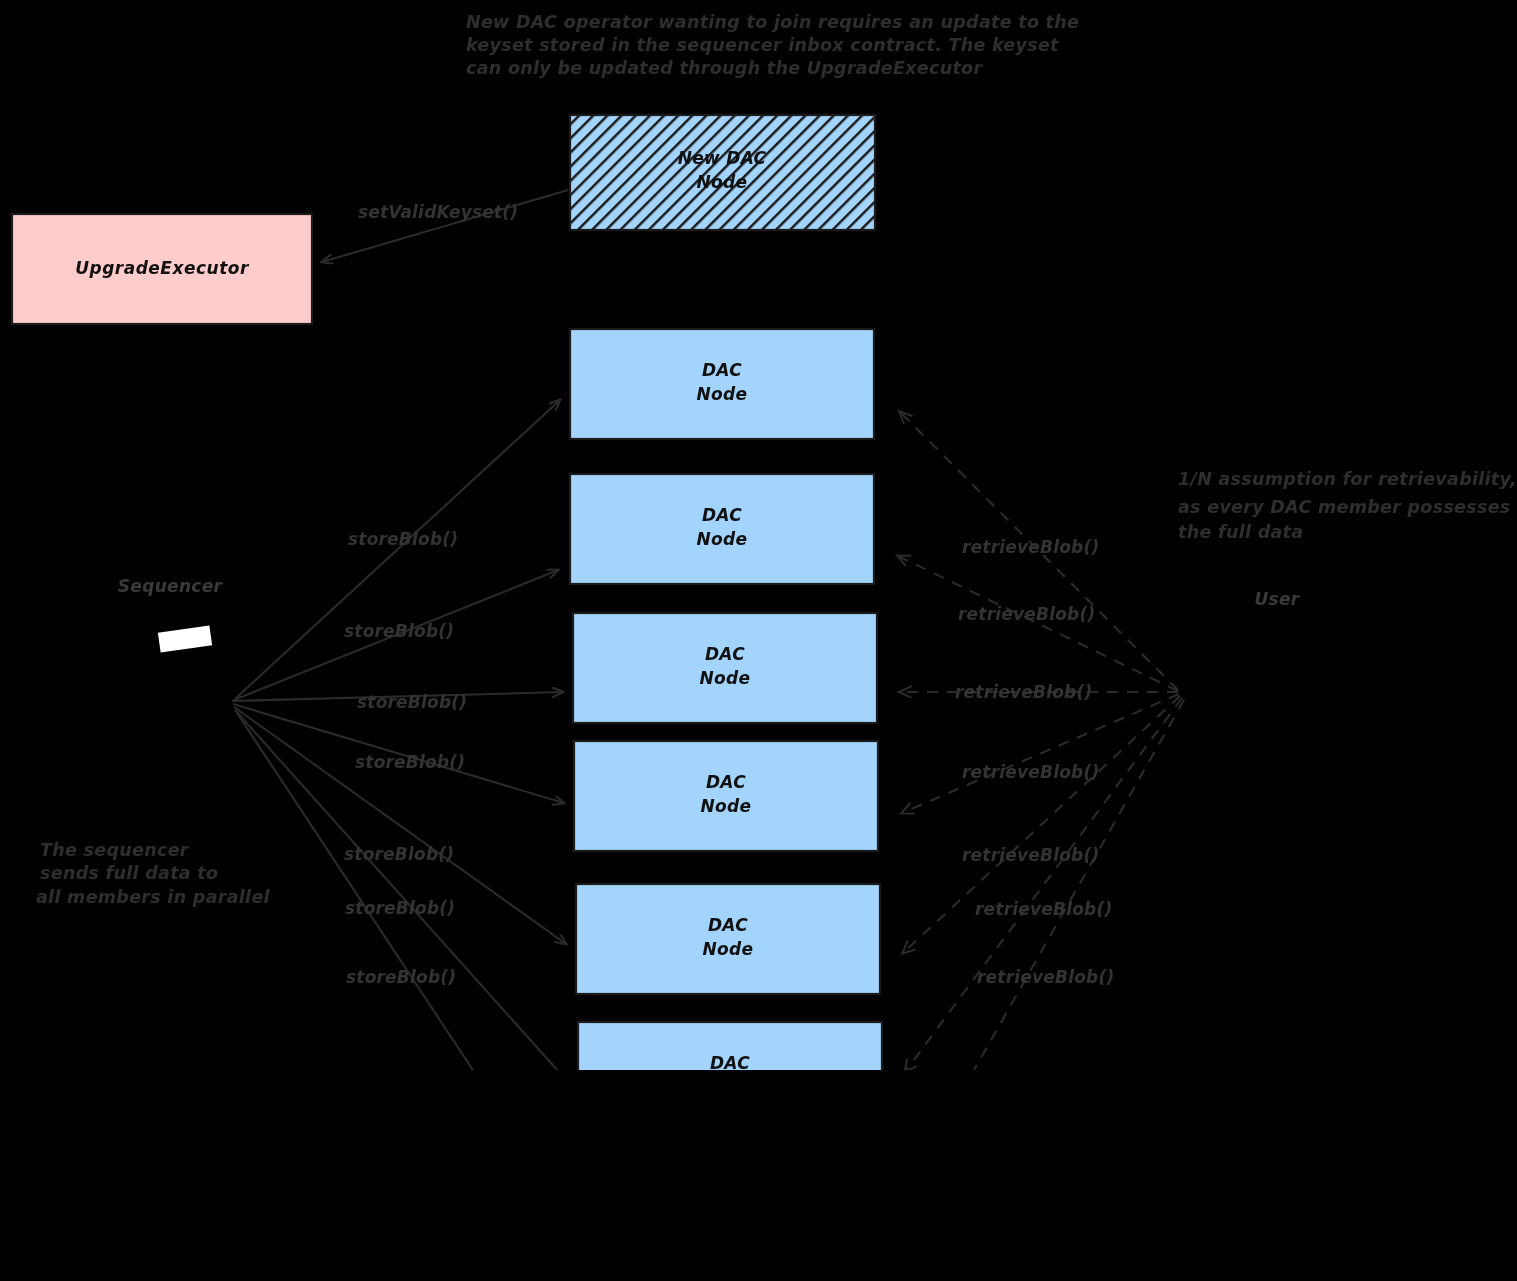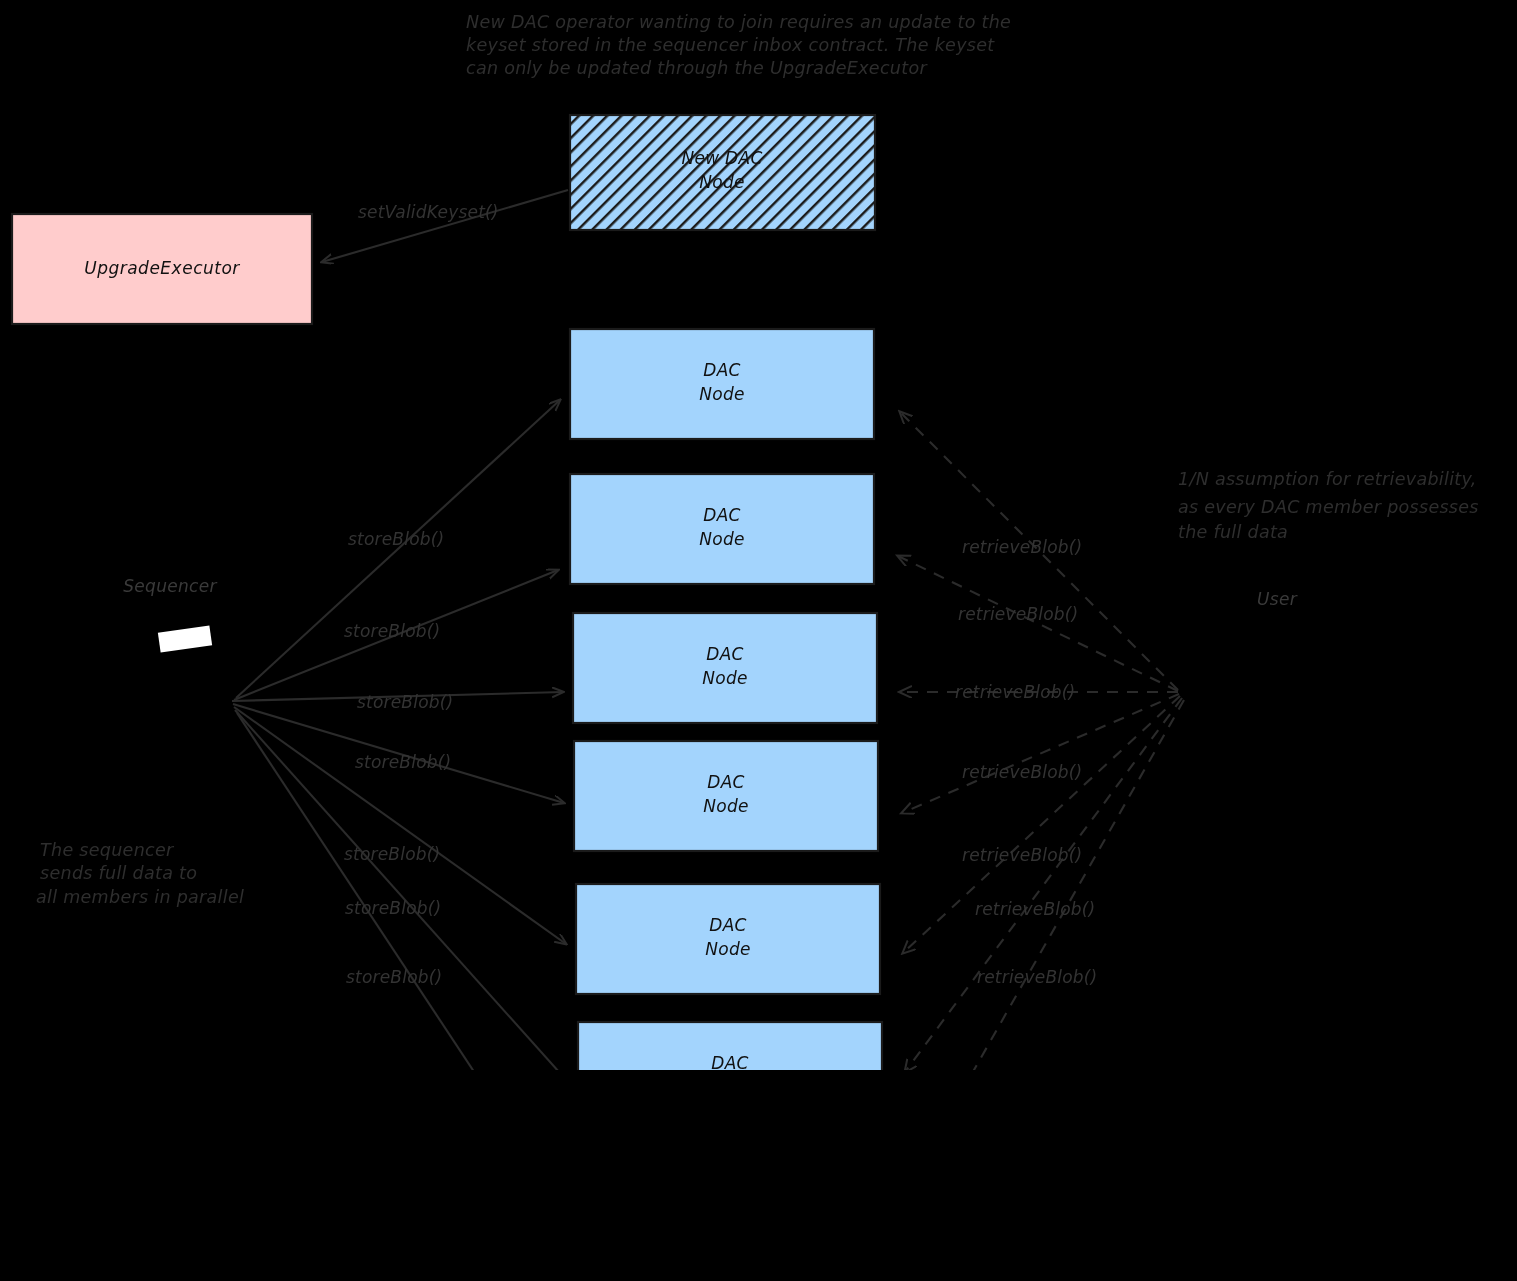--- a/index.html
+++ b/index.html
@@ -7,20 +7,21 @@
     padding: 0;
     background: #000000;
   }
   #canvas {
     position: relative;
     width: 1517px;
     height: 1070px;
     background: #000000;
     overflow: hidden;
     font-family: "DejaVu Sans", sans-serif;
+    font-weight: bold;
   }
   svg#scene {
     position: absolute;
     left: 0;
     top: 0;
     width: 1517px;
     height: 1281px;
   }
   .note-text {
     font-family: "DejaVu Sans", sans-serif;

